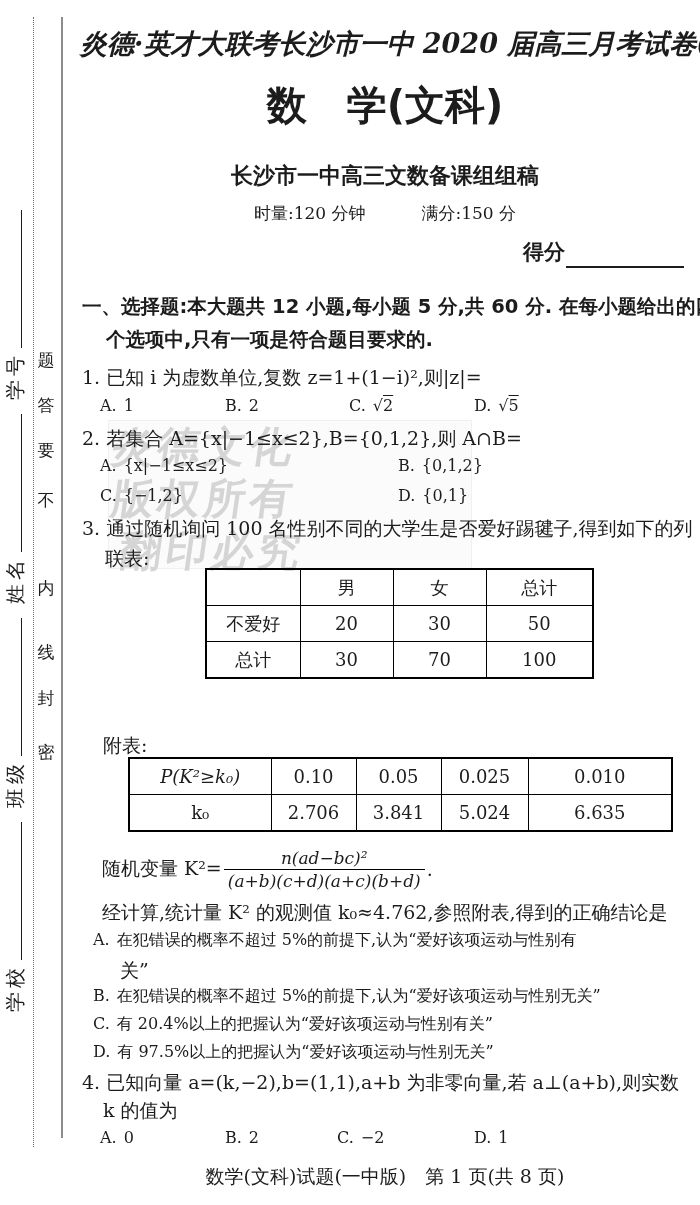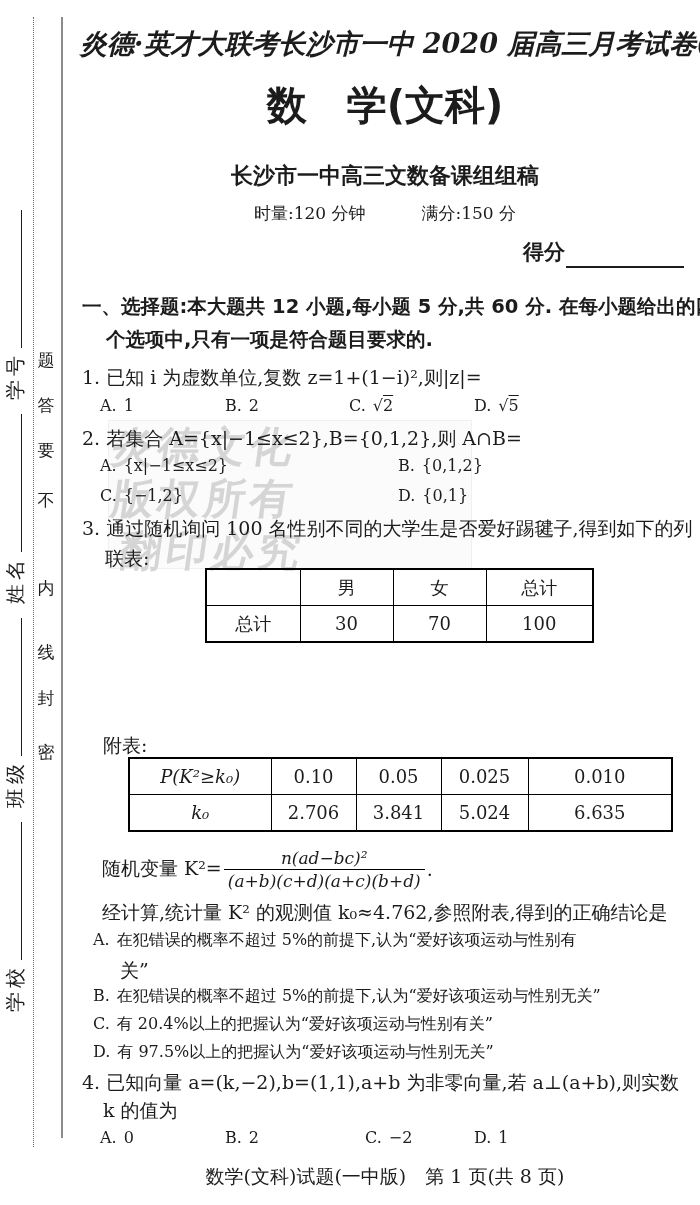--- a/index.html
+++ b/index.html
@@ -130,20 +130,26 @@
       <col style="width:107px">
     </colgroup>
   <tbody>
       <tr>
     <td></td>
     <td>男</td>
     <td>女</td>
     <td>总计</td>
   </tr>
   <tr>
+    <td>不爱好</td>
+    <td>20</td>
+    <td>30</td>
+    <td>50</td>
+  </tr>
+  <tr>
     <td>总计</td>
     <td>30</td>
     <td>70</td>
     <td>100</td>
   </tr>
 </tbody>
   </table>
 
 <div class="ln" style="left:103px;top:733px">附表:</div>
 
@@ -157,21 +163,21 @@
     </colgroup>
   <tbody>
       <tr>
     <td style="font-style:italic">P(K²≥k₀)</td>
     <td>0.10</td>
     <td>0.05</td>
     <td>0.025</td>
     <td>0.010</td>
   </tr>
   <tr>
-    <td style="font-style:italic">k₀</td>
+    <td style="">k₀</td>
     <td>2.706</td>
     <td>3.841</td>
     <td>5.024</td>
     <td>6.635</td>
   </tr>
 </tbody>
   </table>
 
 <div class="formula">
   <span>随机变量 K²=</span>
@@ -196,17 +202,17 @@
 </div>
 <div class="abs" style="left:93px;top:1042px">
   <span class="opt" style="position:static"><span class="lab">D.</span><span>有 97.5%以上的把握认为“爱好该项运动与性别无关”</span></span>
 </div>
 
 <div class="ln" style="left:82px;top:1070px">4. 已知向量 a=(k,−2),b=(1,1),a+b 为非零向量,若 a⊥(a+b),则实数</div>
 <div class="ln" style="left:103px;top:1098px">k 的值为</div>
 <div class="abs" style="left:100px;top:1128px;width:560px;height:24px">
   <span class="opt" style="left:0"><span class="lab">A.</span><span>0</span></span>
   <span class="opt" style="left:125px"><span class="lab">B.</span><span>2</span></span>
-  <span class="opt" style="left:265px"><span class="lab">C.</span><span>−2</span></span>
+  <span class="opt" style="left:237px"><span class="lab">C.</span><span>−2</span></span>
   <span class="opt" style="left:374px"><span class="lab">D.</span><span>1</span></span>
 </div>
 
 <div class="footer">数学(文科)试题(一中版)　第 1 页(共 8 页)</div>
 
 </body></html>

